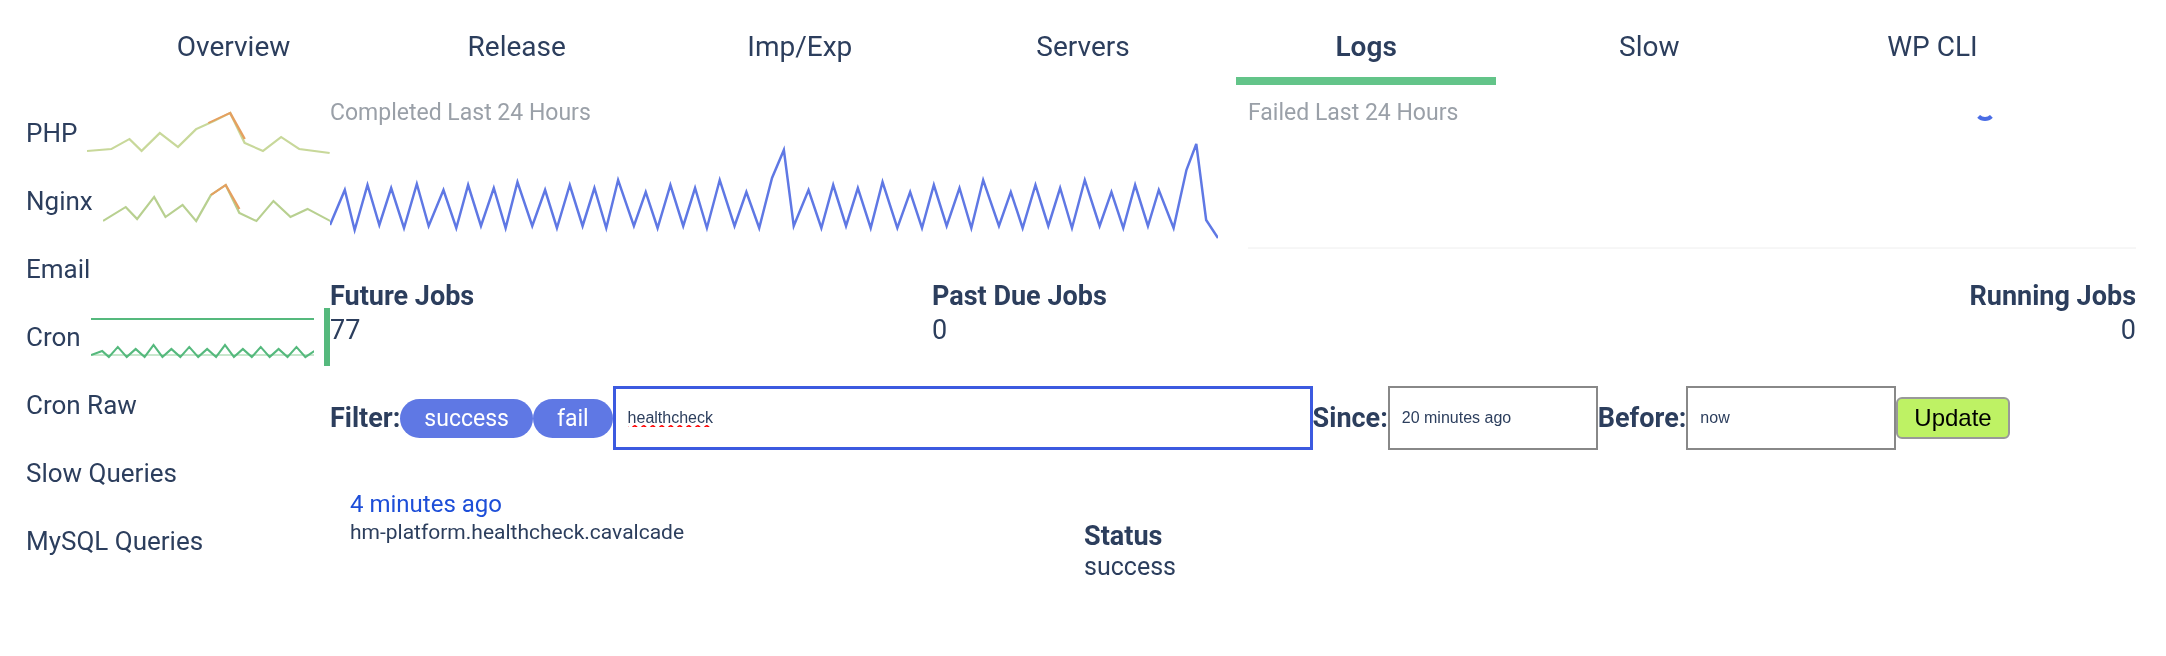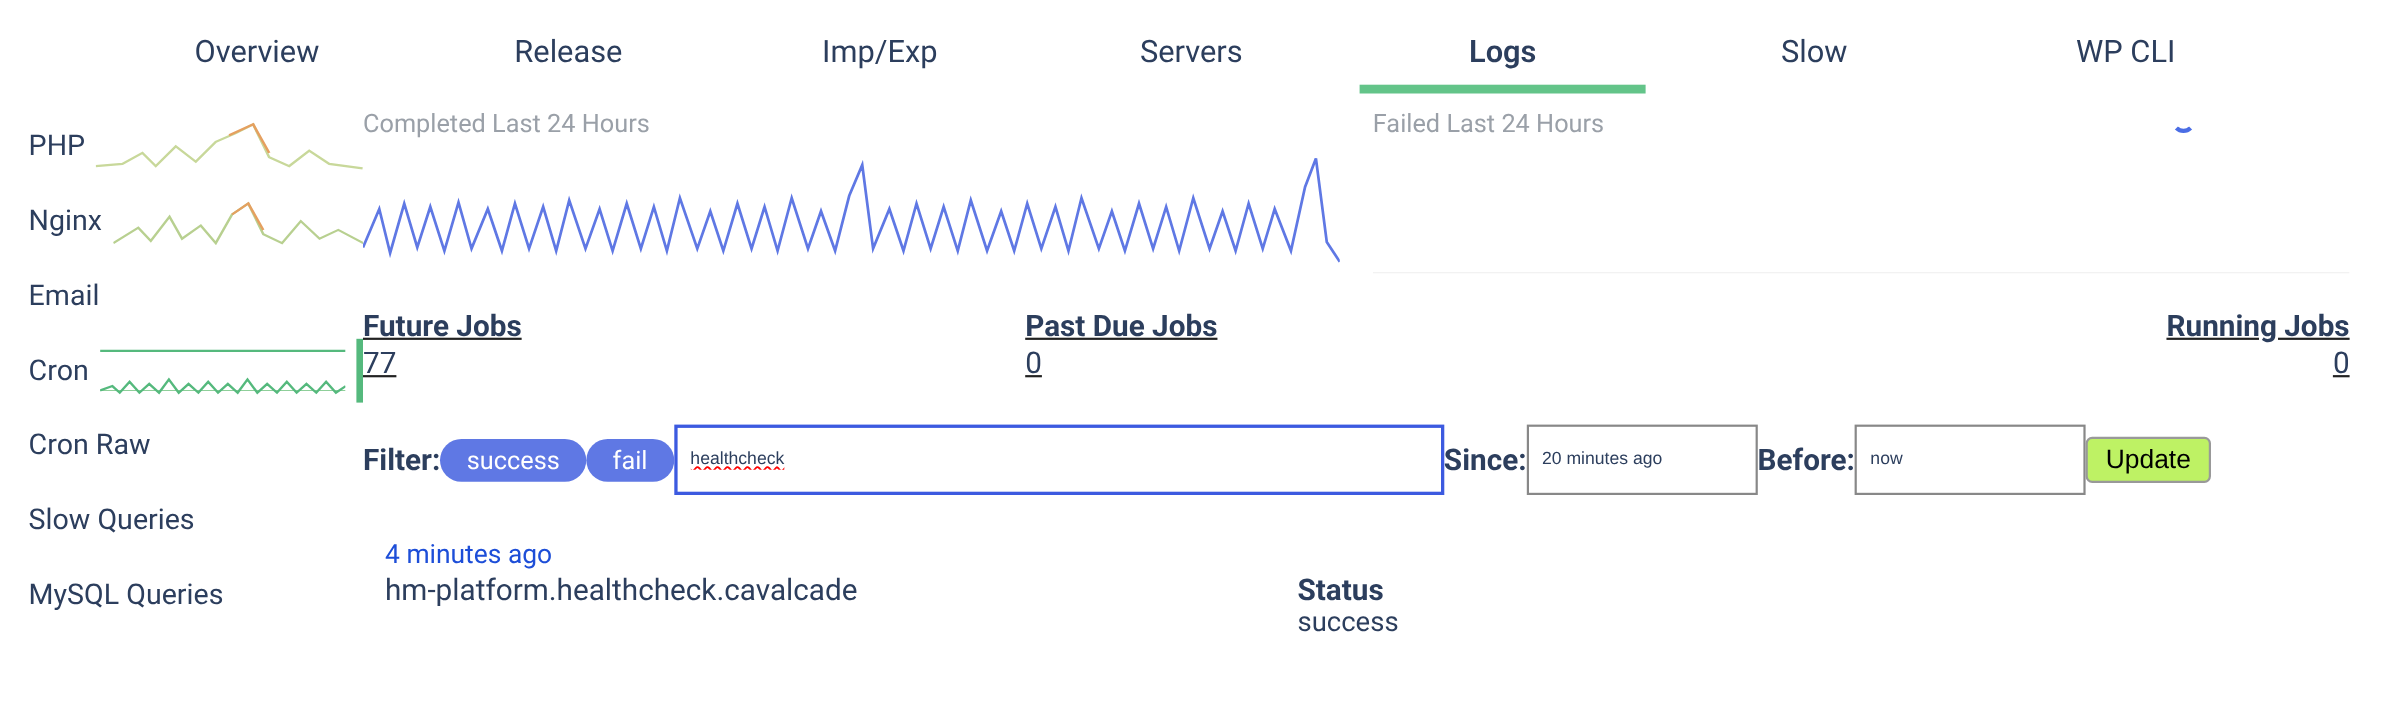--- a/index.html
+++ b/index.html
@@ -101,21 +101,20 @@
     border: 4px solid transparent;
     border-bottom-color: #4a6de5;
     border-radius: 50%;
   }
 
   
   .stats {
     display:flex;
     margin-bottom: 40px;
     margin-top: 30px;
-    text-decoration: underline;
   }
   .stat { flex:1; }
   .stat-label { font-size:27px; font-weight:700; color:#2c3e5d; }
   .stat-value { font-size:27px; color:#2c3e5d; margin-top:2px; }
 
   
   .filter-row {
     display:flex;
     align-items:center;
     margin-bottom: 40px;
@@ -146,21 +145,21 @@
     background: #bef264;
     border: 2px solid #999;
     border-radius: 6px;
     cursor:pointer;
   }
 
   
   .log-entry { padding-left: 20px; }
   .log-time { font-size:24px; color:#1d4ed8; }
   .log-row { display:flex; gap: 400px; align-items:flex-start; margin-top:2px;}
-  .log-name { font-size:27px; color:#2c3e5d; }
+  .log-name { font-size:21px; color:#2c3e5d; }
   .log-status-label { font-size:27px; font-weight:700; color:#2c3e5d; }
   .log-status-value { font-size:25px; color:#2c3e5d; }
 
 </style>
 </head>
 <body>
 
 <div class="tabs">
   <div class="tab">Overview</div>
   <div class="tab">Release</div>

